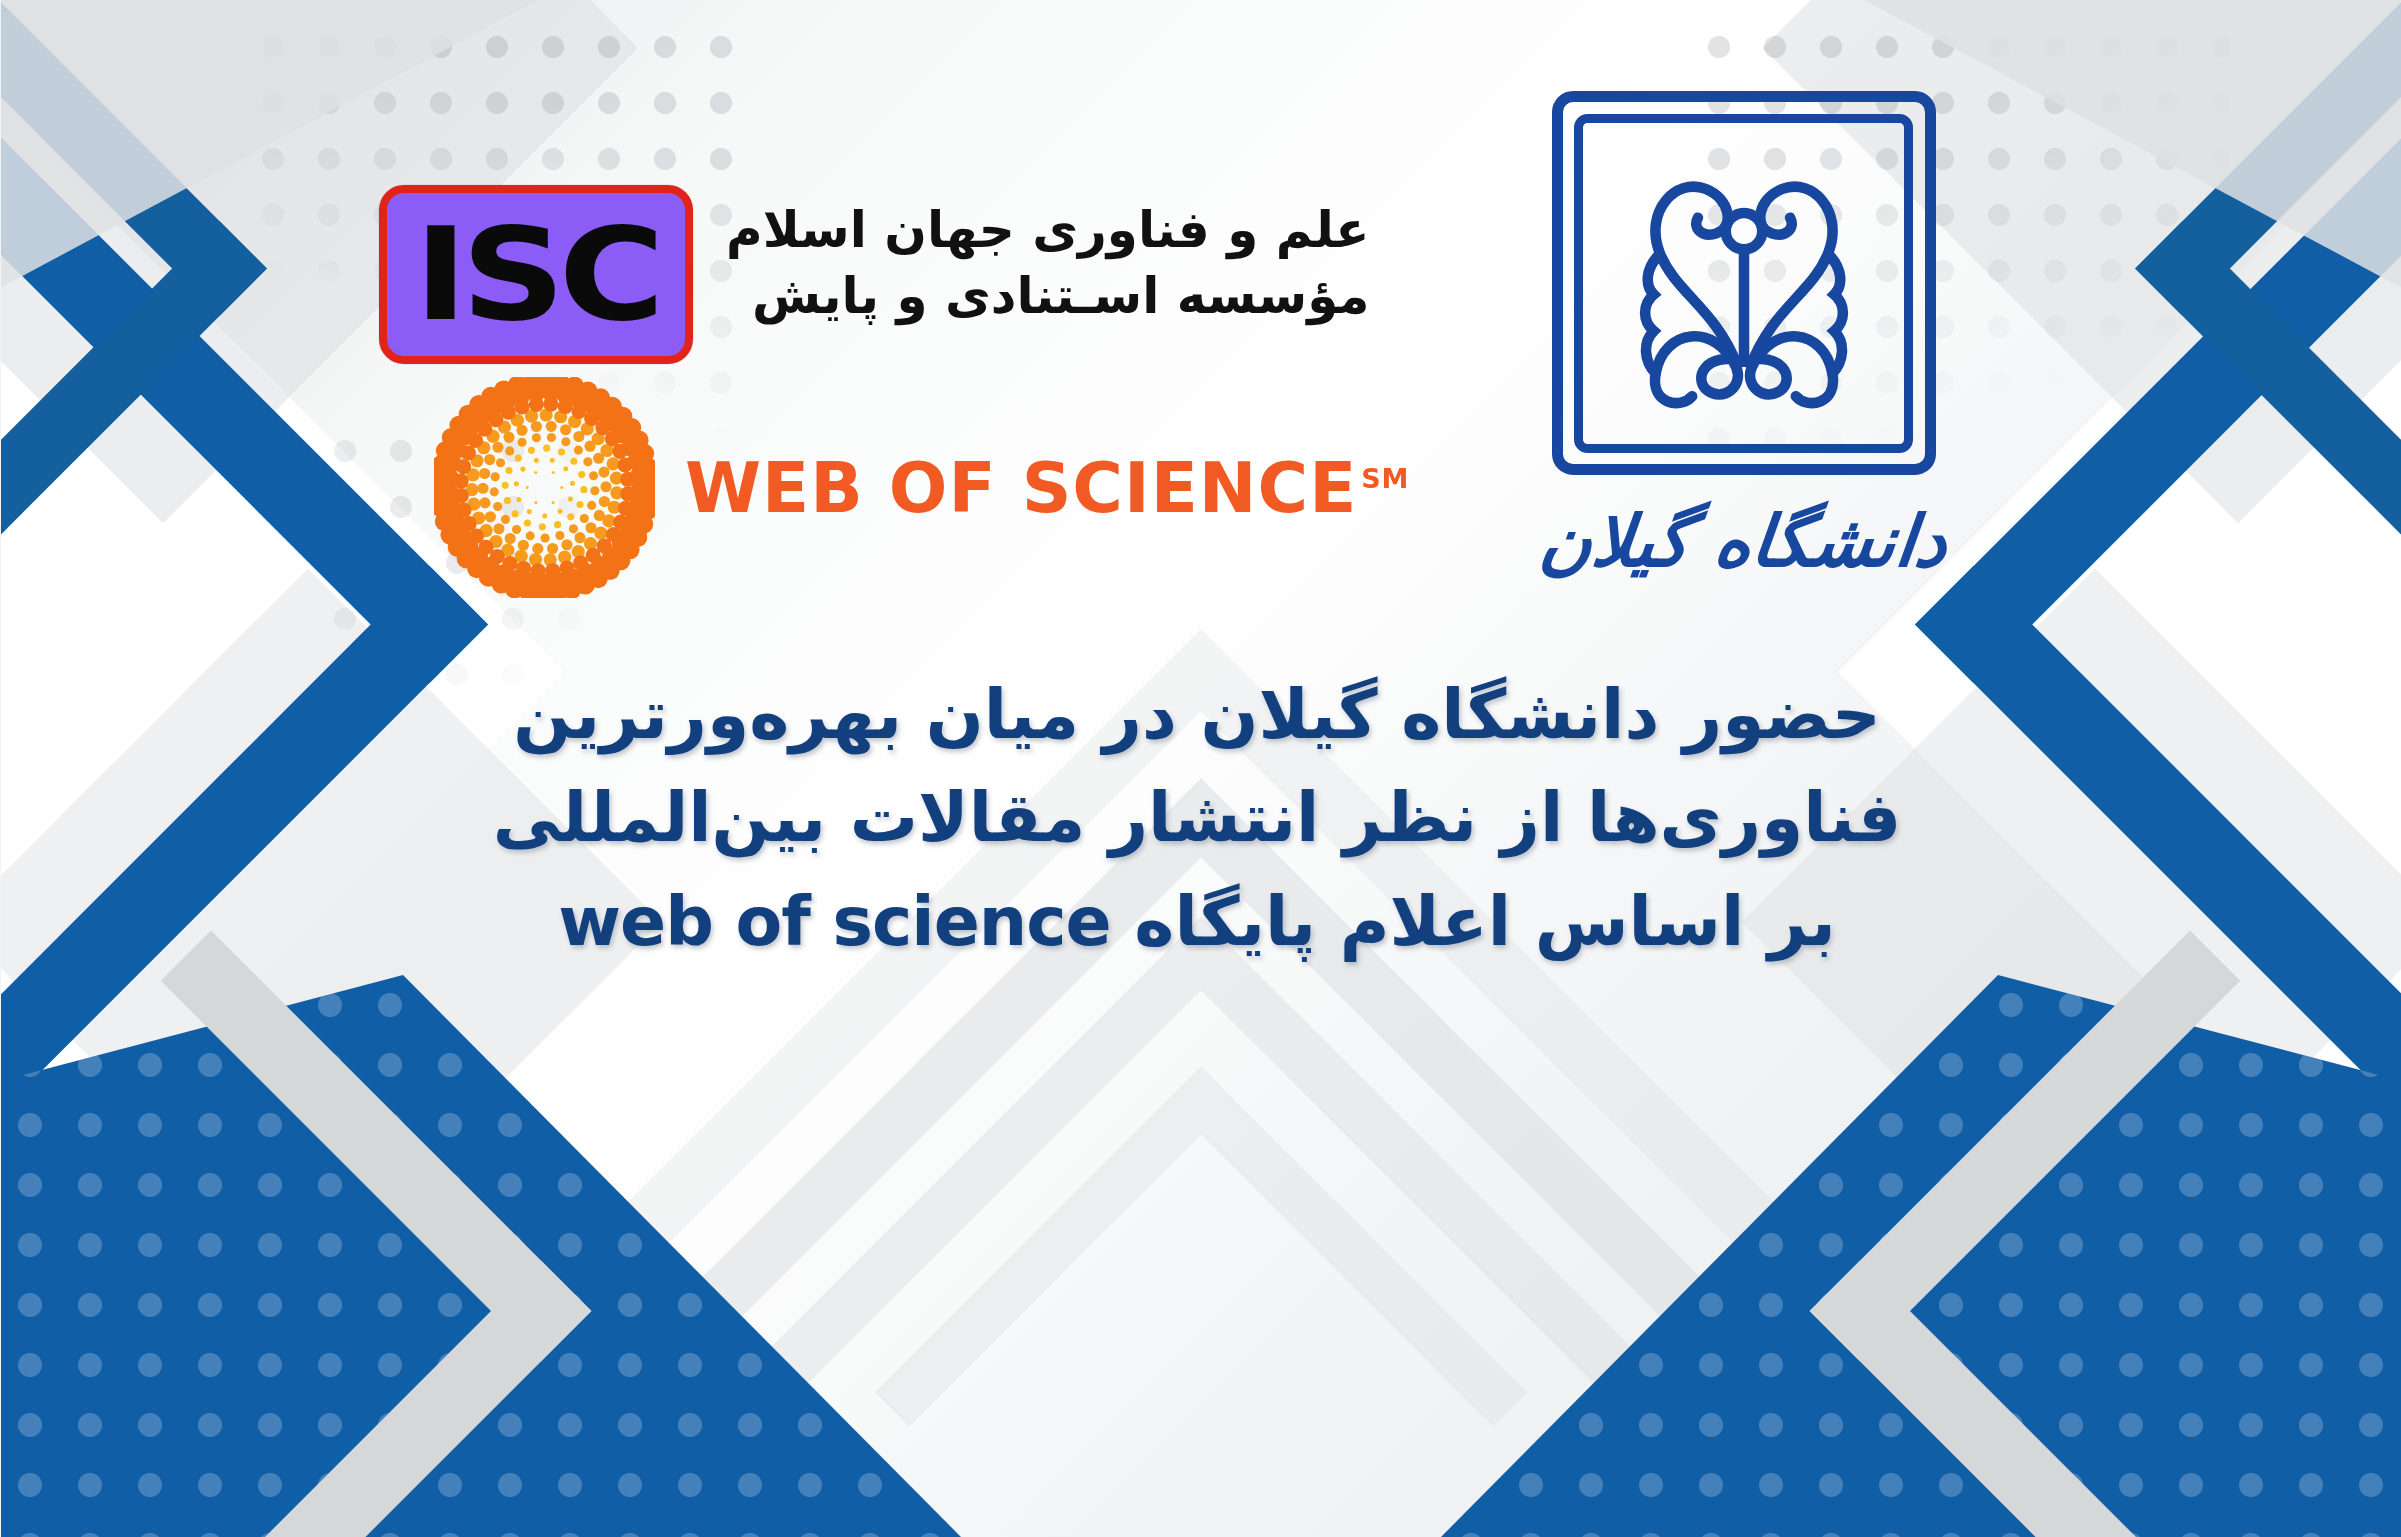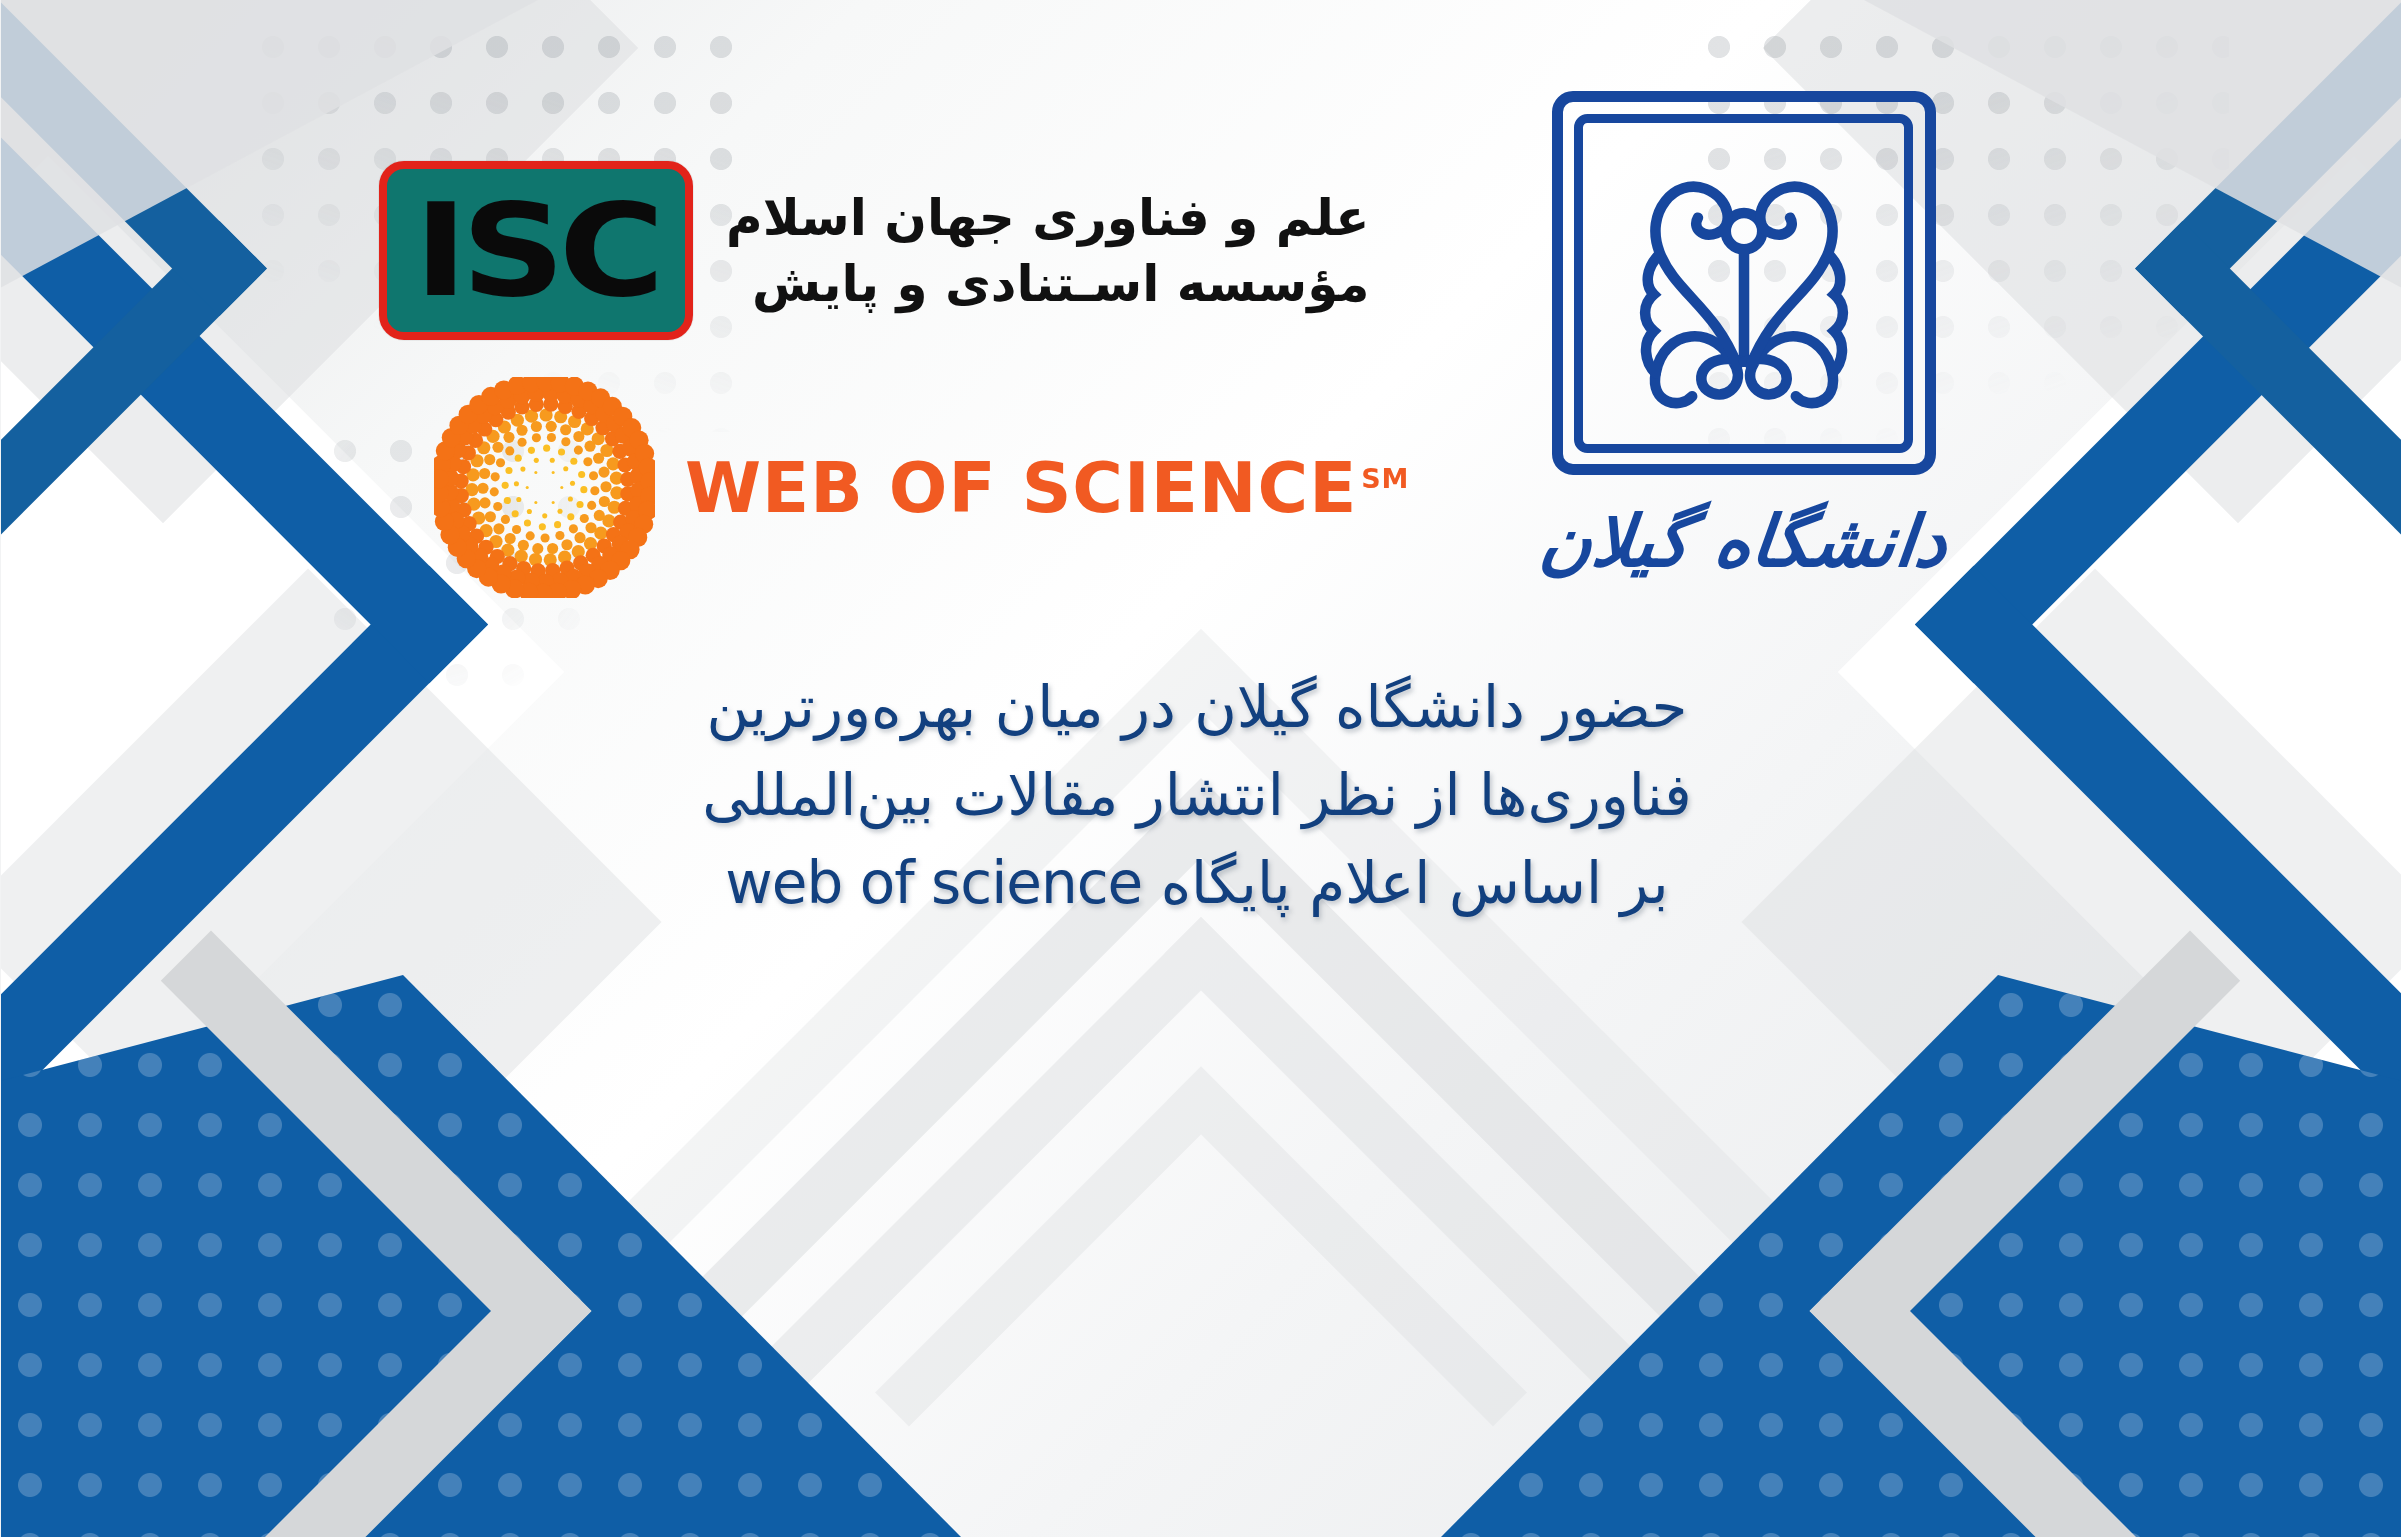--- a/index.html
+++ b/index.html
@@ -85,23 +85,24 @@
     direction:rtl;
   }
   .isc-words{
     text-align:right;
     font-family:"DejaVu Sans","Liberation Sans",sans-serif;
     font-weight:bold;font-size:50px;line-height:1.32;
     color:#111;letter-spacing:-1px;
   }
   .isc-badge{
     width:298px;height:163px;border-radius:25px;
-    background:#0f766e;border:8.6px solid #e2231a;
+    background:#8b5cf6;border:8.6px solid #e2231a;
     display:flex;align-items:center;justify-content:center;
     box-shadow:0 0 0 1px rgba(0,0,0,.05);
+    margin-top:24px;
   }
   .isc-badge span{
     font-family:"DejaVu Sans","Liberation Sans",sans-serif;
     font-weight:bold;font-size:129px;color:#0a0a0a;
     letter-spacing:-5.8px;line-height:1;
     transform:scaleX(1.12);
   }
 
   
   .wos-block{
@@ -143,23 +144,23 @@
     font-weight:bold;font-size:71px;color:#17479e;
     font-style:italic;letter-spacing:-1.9px;
     transform:skewX(-6deg);
   }
 
   
   .headline{
     position:absolute;left:0;right:8px;top:663px;
     text-align:center;direction:rtl;
     font-family:"DejaVu Sans","Liberation Sans",sans-serif;
-    font-weight:normal;
+    font-weight:bold;
     color:#12407f;
-    font-size:58px;line-height:1.52;
+    font-size:68px;line-height:1.52;
     letter-spacing:-1px;
     text-shadow:1.9px 2.9px 4.8px rgba(120,130,145,.45);
     padding:0 288px;
   }
   .headline .ln{display:block;white-space:nowrap;}
   .ln3{direction:rtl;}
   .lat{direction:ltr;unicode-bidi:embed;display:inline-block;}
 
 </style>
 </head>

